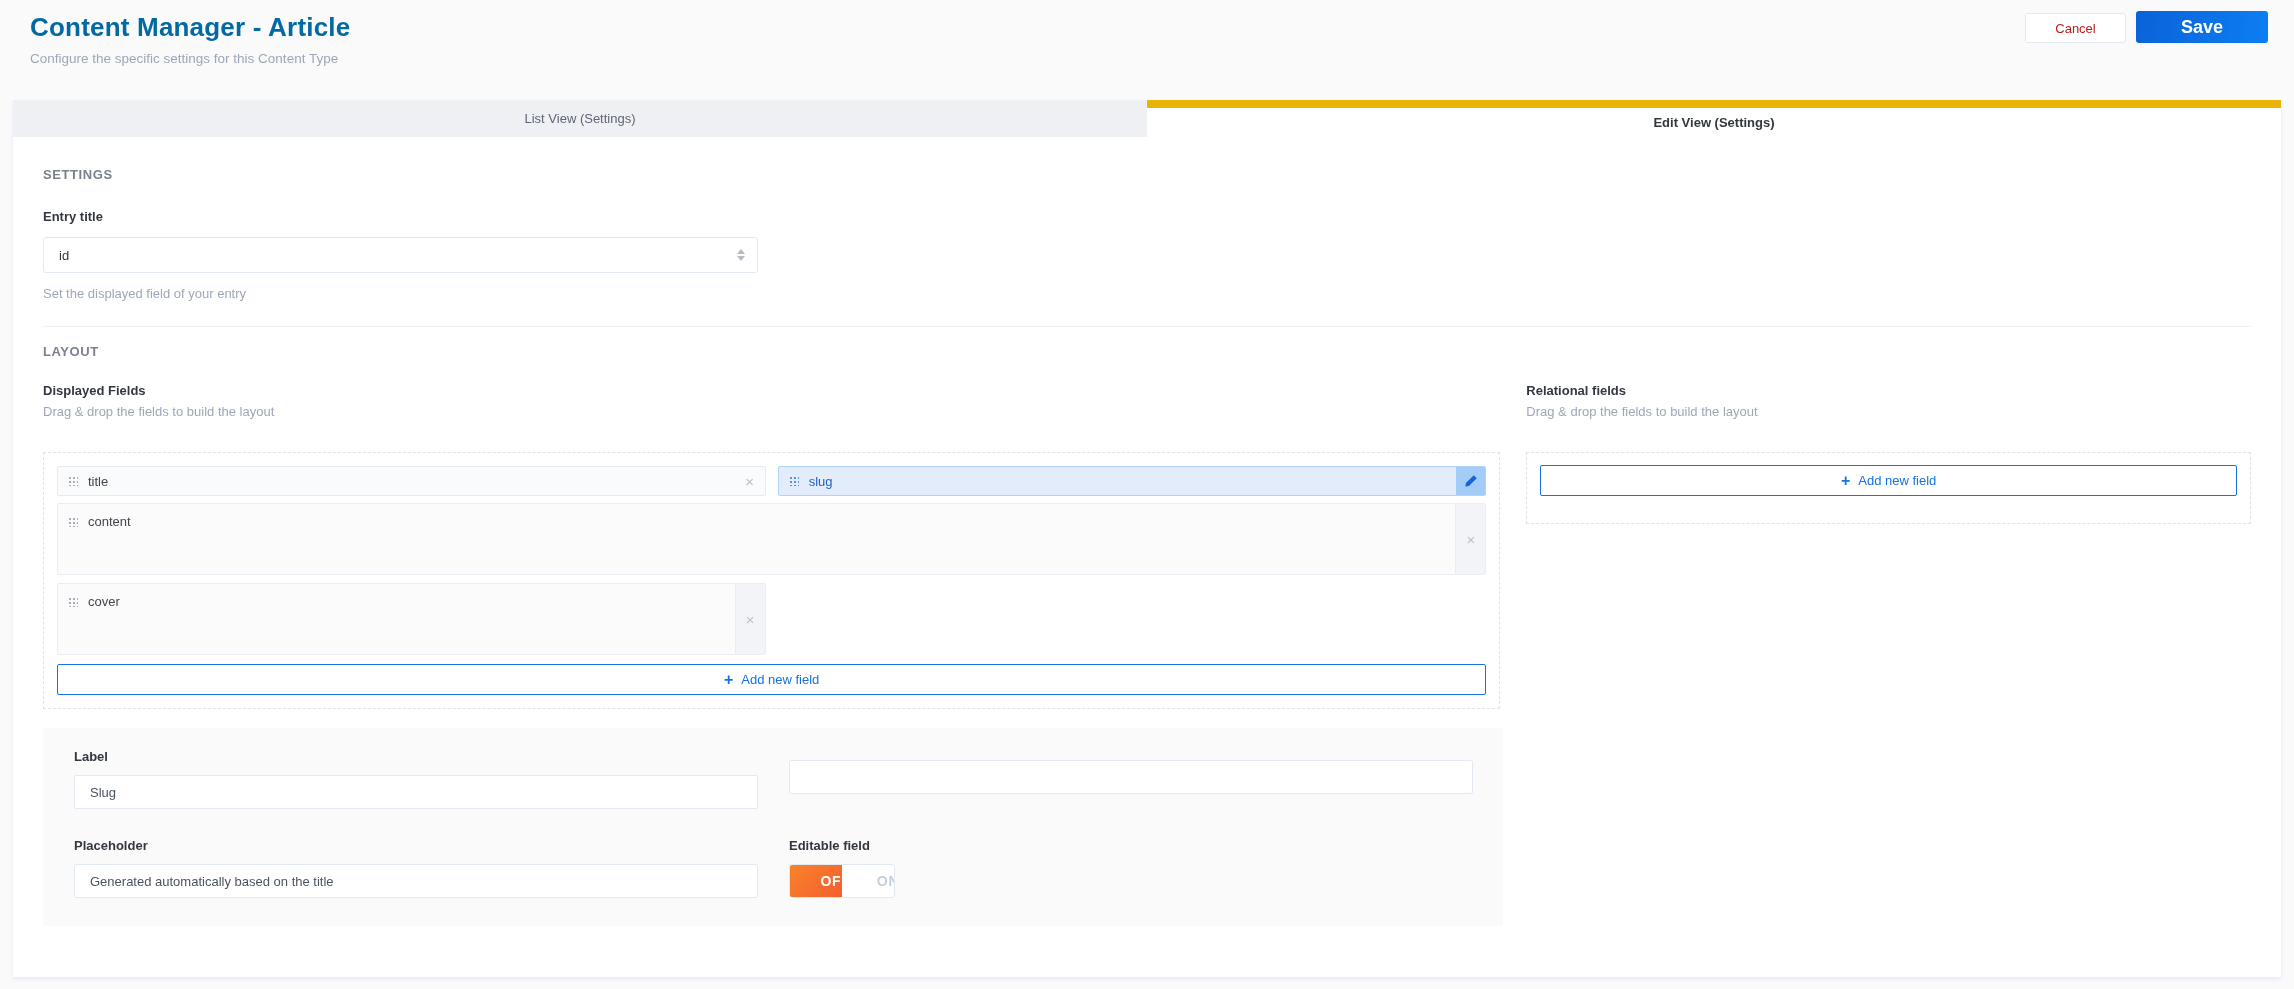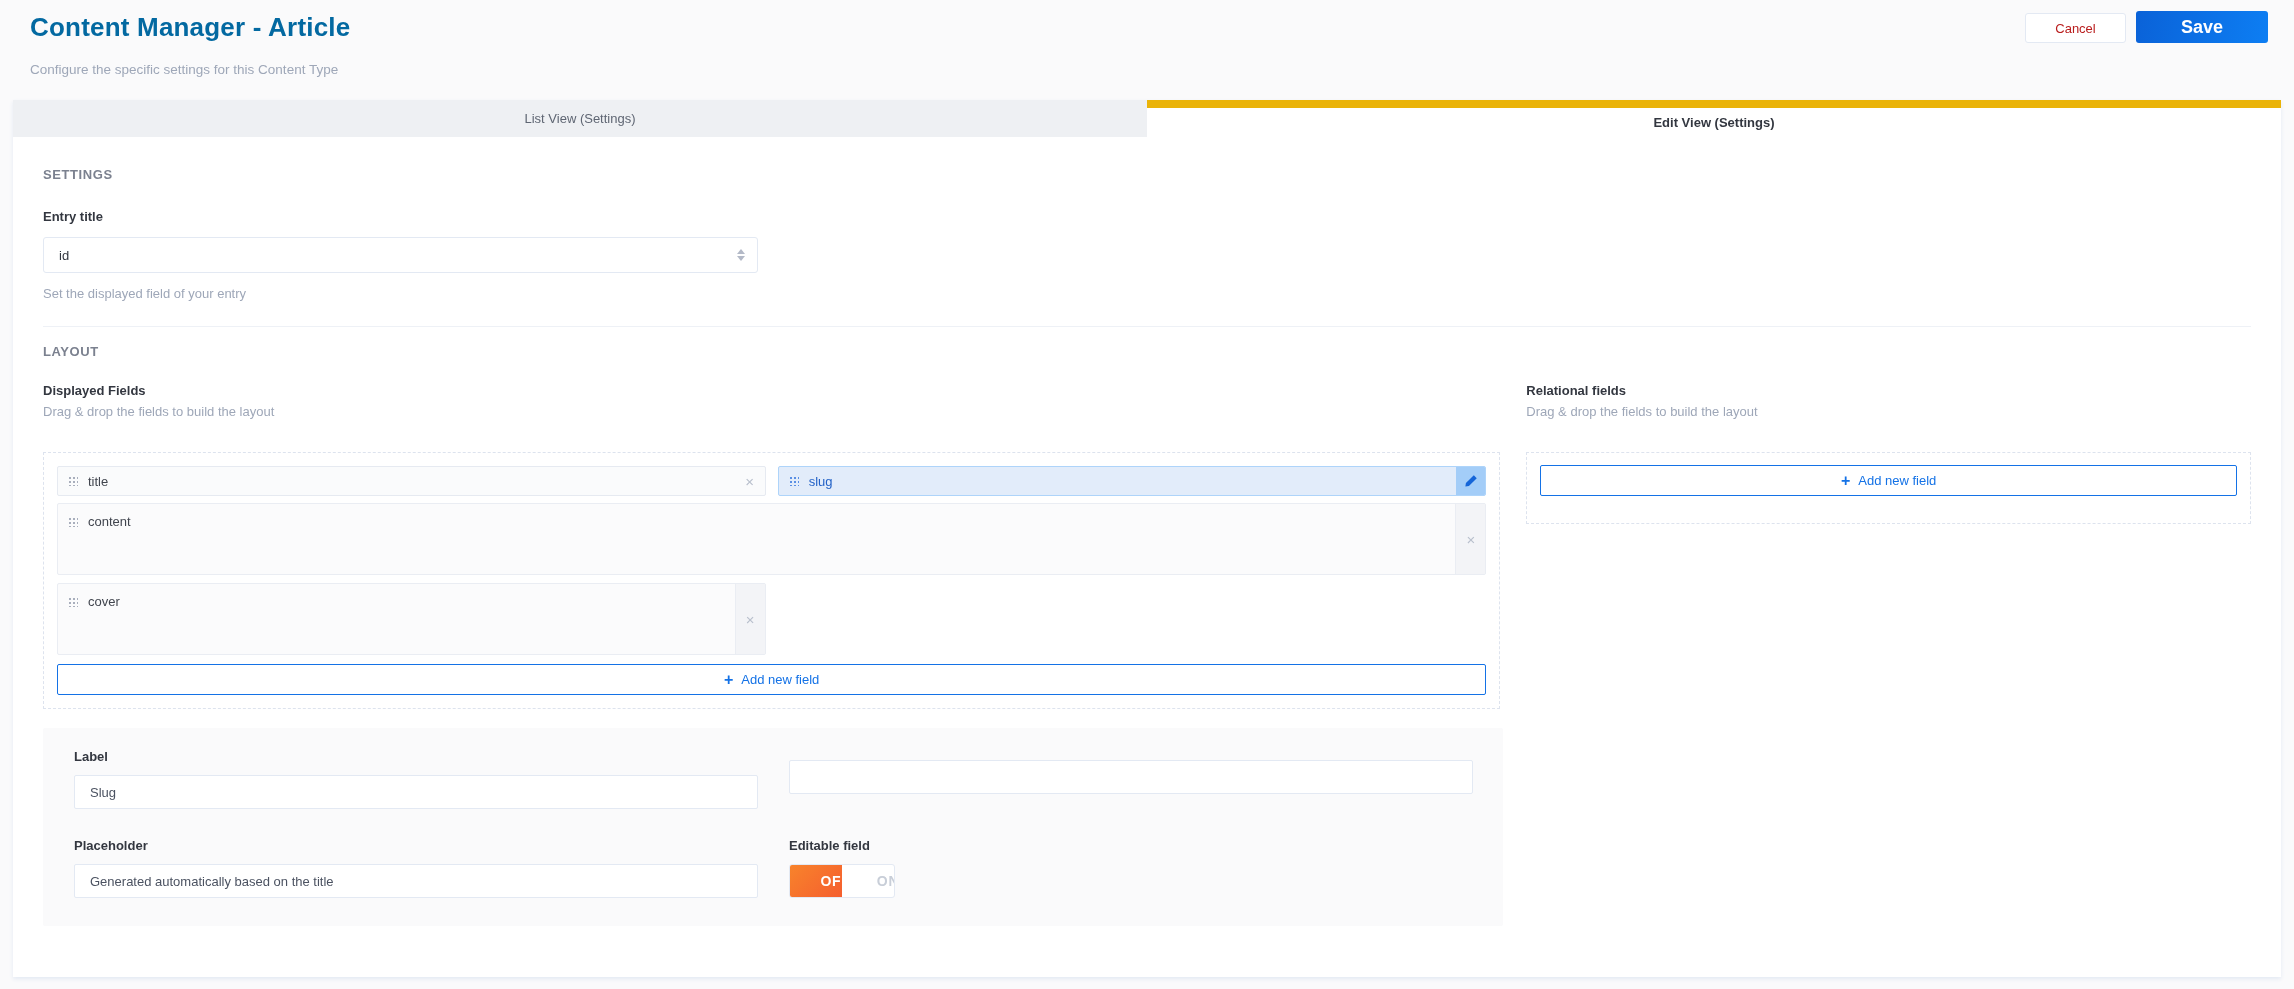--- a/index.html
+++ b/index.html
@@ -8,21 +8,21 @@
     background: #fafafb;
     font-family: "Liberation Sans", sans-serif;
     color: #333740;
     position: relative;
     overflow: hidden;
   }
 
   
   .page-header { position: absolute; left: 30px; top: 12px; }
   .page-title { font-size: 26px; font-weight: 700; color: #0369a1; letter-spacing: 0.2px; }
-  .page-subtitle { margin-top: 19px; font-size: 13.5px; color: #9ea7b8; }
+  .page-subtitle { margin-top: 8px; font-size: 13.5px; color: #9ea7b8; }
 
   .btn-cancel {
     position: absolute; left: 2025px; top: 13px; width: 101px; height: 30px;
     background: #ffffff; border: 1px solid #e3e9f3; border-radius: 3px;
     color: #b91c1c; font-size: 13px; font-family: inherit; cursor: pointer;
   }
   .btn-save {
     position: absolute; left: 2136px; top: 11px; width: 132px; height: 32px;
     background: linear-gradient(100deg, #0a62d8 0%, #0d7ef3 100%);
     border: none; border-radius: 3px;

